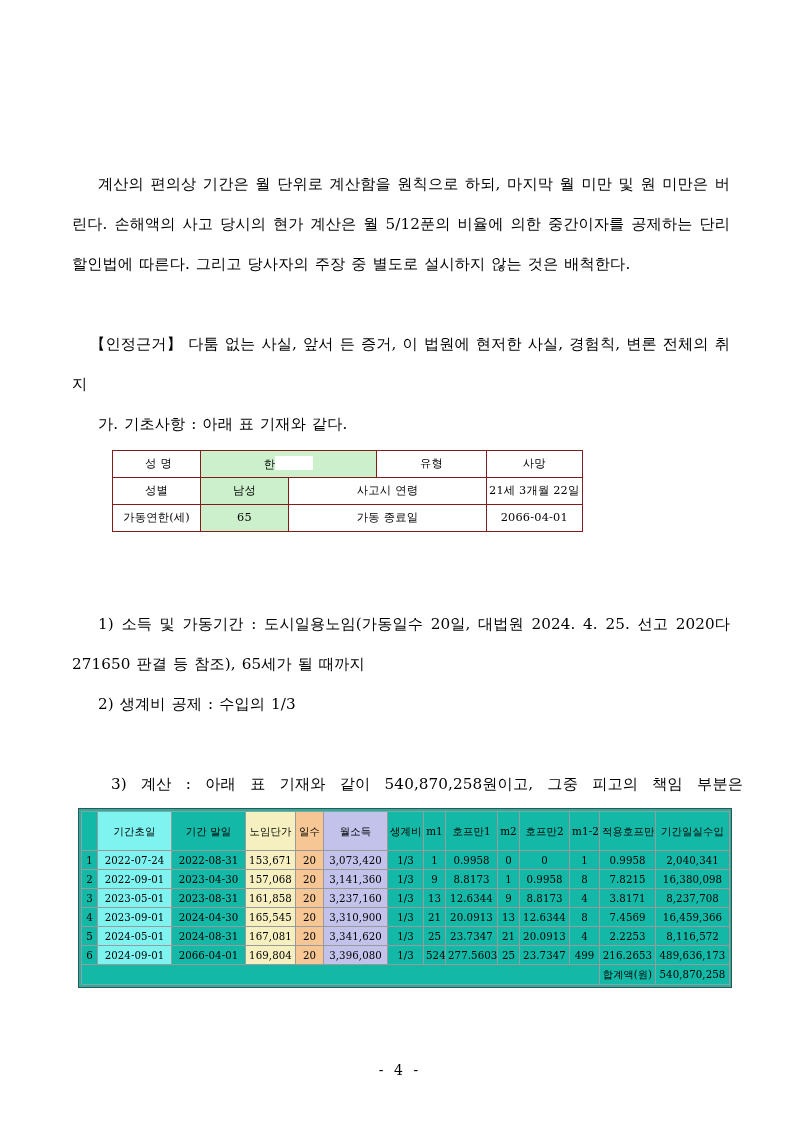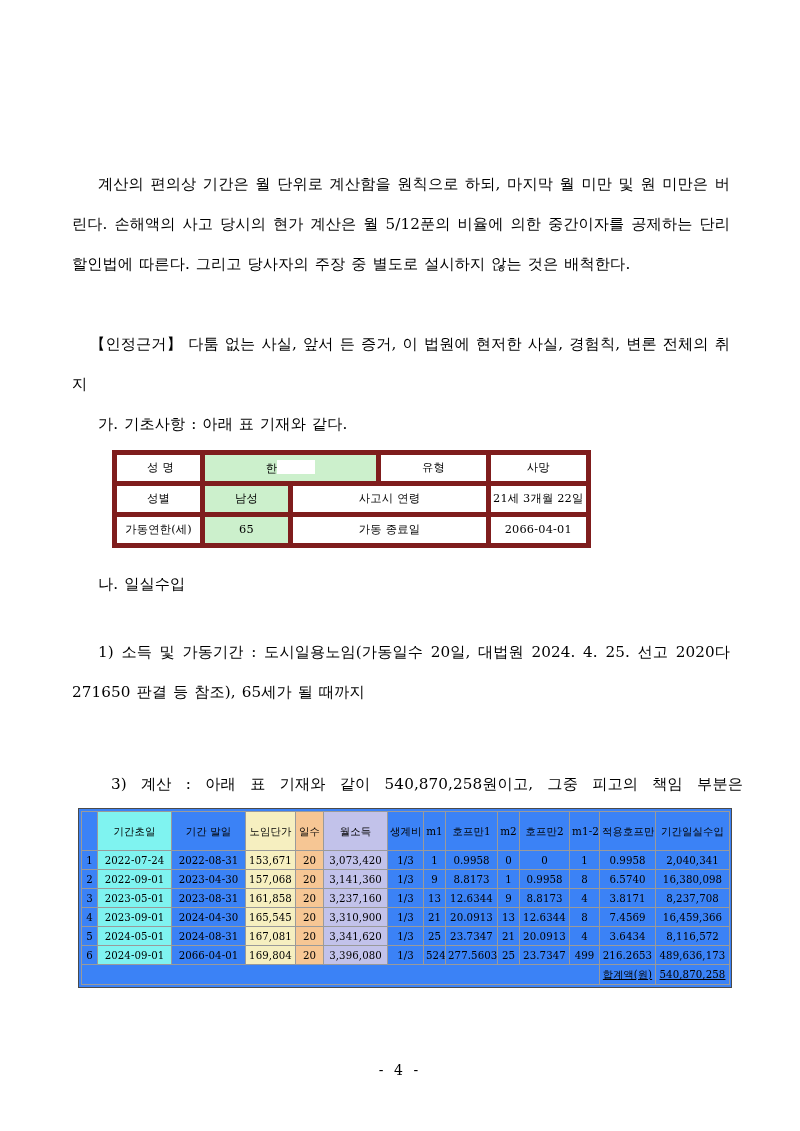--- a/index.html
+++ b/index.html
@@ -50,21 +50,21 @@
     left: 112px;
     top: 450px;
   }
   table.basic {
     border-collapse: collapse;
     table-layout: fixed;
     font-size: 11.3px;
     font-family: "DejaVu Serif", "Liberation Serif", serif;
   }
   table.basic td {
-    border: 5px solid #7f1d1d;
+    border: 1px solid #7f1d1d;
     height: 18px;
     padding: 4px 2px;
     text-align: center;
     vertical-align: middle;
     line-height: 16px;
     white-space: nowrap;
     letter-spacing: 0.2px;
   }
   td.green { background: #ccf0cc; }
   .spread { letter-spacing: 6px; padding-left: 6px !important; }
@@ -77,21 +77,21 @@
     vertical-align: -2px;
   }
 
   
   #table-calc-wrap {
     position: absolute;
     left: 78px;
     top: 808px;
     border: 1px solid #4a4a4a;
     padding: 2px 14px 2px 2px;
-    background: #3b82f6;
+    background: #14b8a6;
     box-sizing: border-box;
     width: 654px;
   }
   table.calc {
     border-collapse: collapse;
     table-layout: fixed;
     width: 648px;
     font-size: 10.2px;
     font-family: "DejaVu Serif", "Liberation Serif", serif;
   }
@@ -117,21 +117,20 @@
   .c-yellow { background: #f6efc0; }
   .c-orange { background: #f6c694; }
   .c-purple { background: #c2c2ea; }
 
   .idx { width: 16px; }
   .num-r { text-align: right; padding-right: 3px; }
 
   tr.total td {
     border: 1px solid #9a9a9a;
     height: 19px;
-    text-decoration: underline;
   }
   td.total-blank { border: none; }
   td.total-label { text-align: right; padding-right: 3px; }
 
   
   #page-footer {
     position: absolute;
     left: 0;
     top: 1062px;
     width: 800px;
@@ -181,28 +180,28 @@
         <tr>
           <td>가동연한(세)</td>
           <td class="green">65</td>
           <td colspan="2">가동 종료일</td>
           <td>2066-04-01</td>
         </tr>
       </tbody>
     </table>
   </div>
 
-  <div class="body-block" style="top:564px;">
-    <p class="para indent">나. 일실수입</p>
-  </div>
-
-  <div class="body-block" style="top:632px;">
+
+  <div class="body-block" style="top:604px;">
     <p class="para indent">1) 소득 및 가동기간 : 도시일용노임(가동일수 20일, 대법원 2024. 4. 25. 선고 2020다271650 판결 등 참조), 65세가 될 때까지</p>
   </div>
 
+  <div class="body-block" style="top:684px;">
+    <p class="para indent">2) 생계비 공제 : 수입의 1/3</p>
+  </div>
 
   <div class="body-block" style="top:764px;margin-left:13px;">
     <p class="para indent">3) 계산 : 아래 표 기재와 같이 540,870,258원이고, 그중 피고의 책임 부분은 162,261,077원(= 540,870,258원 × 30%)이다.</p>
   </div>
 
   <div id="table-calc-wrap">
     <table class="calc">
       <colgroup>
         <col style="width:16px">
         <col style="width:74px">
@@ -260,21 +259,21 @@
           <td>2023-04-30</td>
           <td class="c-yellow num-r">157,068</td>
           <td class="c-orange">20</td>
           <td class="c-purple num-r">3,141,360</td>
           <td>1/3</td>
           <td class="sep-l num-r">9</td>
           <td>8.8173</td>
           <td>1</td>
           <td>0.9958</td>
           <td>8</td>
-          <td>6.5740</td>
+          <td>7.8215</td>
           <td class="sep-l num-r">16,380,098</td>
         </tr>
         <tr>
           <td class="idx">3</td>
           <td class="c-cyan">2023-05-01</td>
           <td>2023-08-31</td>
           <td class="c-yellow num-r">161,858</td>
           <td class="c-orange">20</td>
           <td class="c-purple num-r">3,237,160</td>
           <td>1/3</td>
@@ -308,21 +307,21 @@
           <td>2024-08-31</td>
           <td class="c-yellow num-r">167,081</td>
           <td class="c-orange">20</td>
           <td class="c-purple num-r">3,341,620</td>
           <td>1/3</td>
           <td class="sep-l num-r">25</td>
           <td>23.7347</td>
           <td>21</td>
           <td>20.0913</td>
           <td>4</td>
-          <td>3.6434</td>
+          <td>2.2253</td>
           <td class="sep-l num-r">8,116,572</td>
         </tr>
         <tr>
           <td class="idx">6</td>
           <td class="c-cyan">2024-09-01</td>
           <td>2066-04-01</td>
           <td class="c-yellow num-r">169,804</td>
           <td class="c-orange">20</td>
           <td class="c-purple num-r">3,396,080</td>
           <td>1/3</td>

